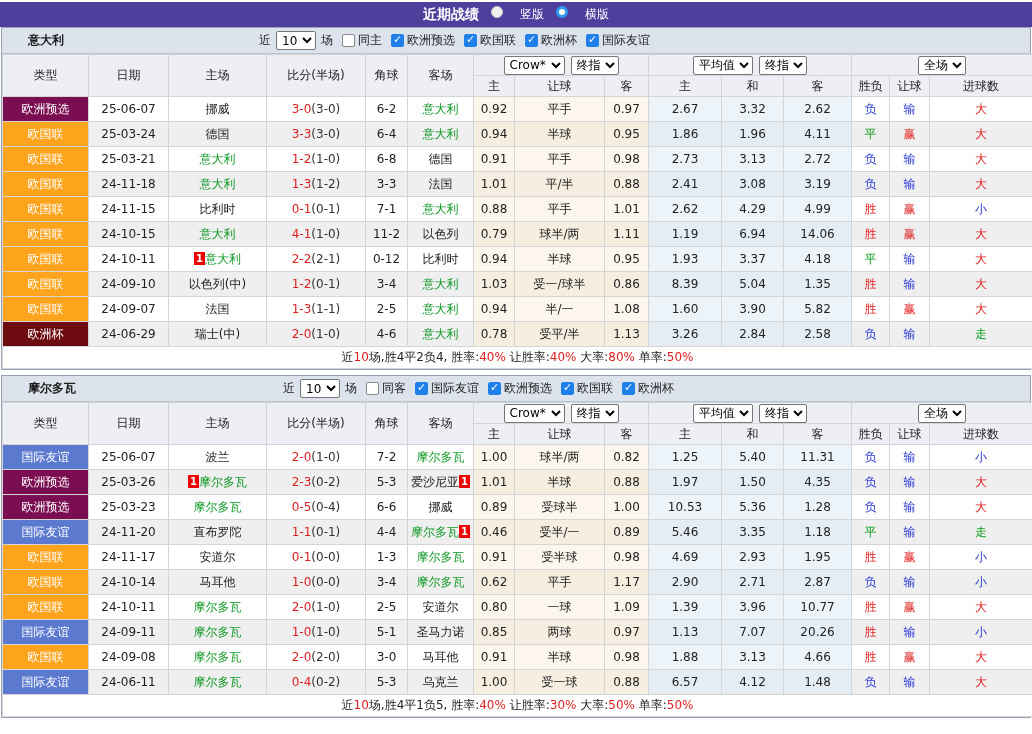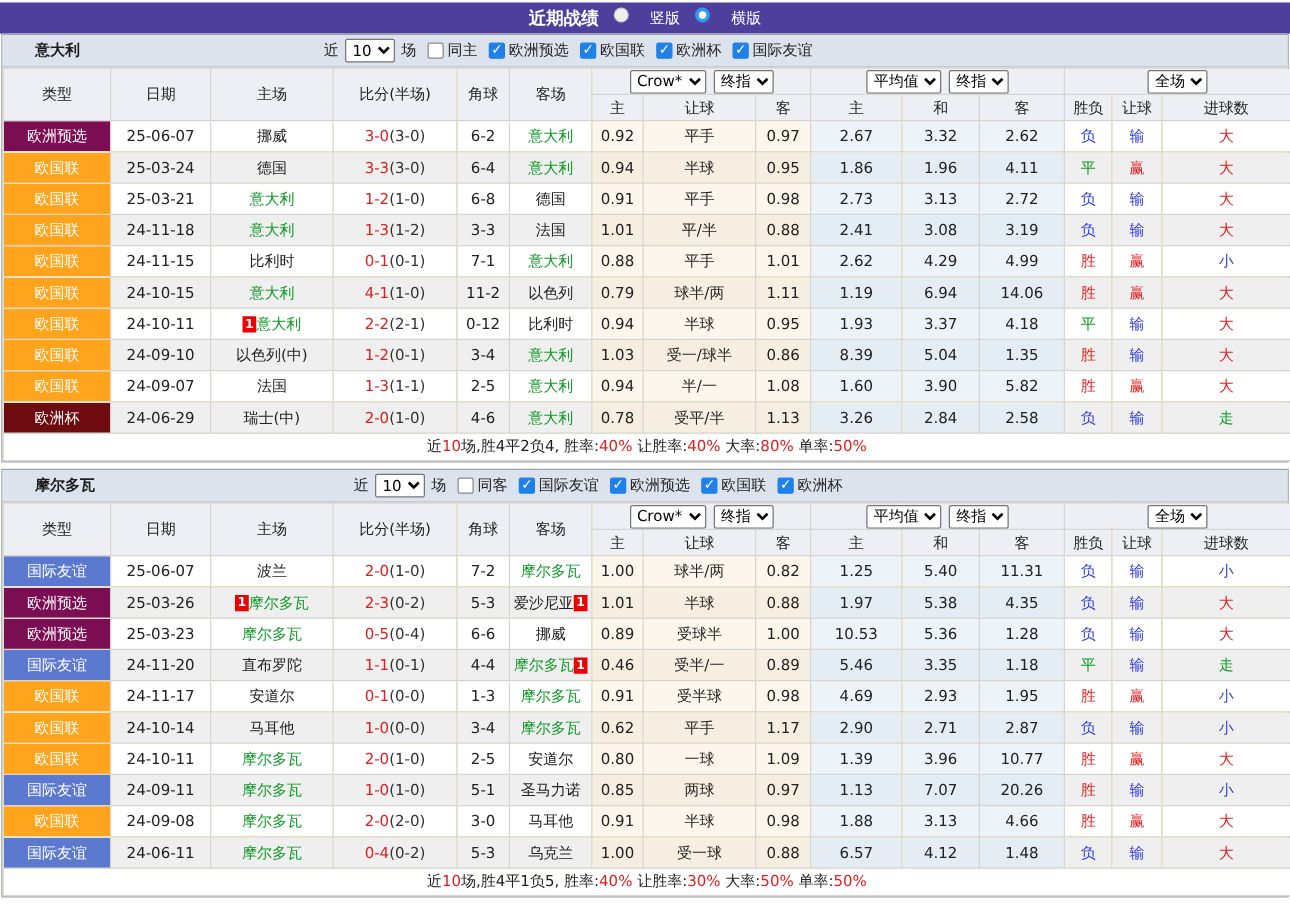--- a/index.html
+++ b/index.html
@@ -399,21 +399,21 @@
             <td class="c-type" style="background: rgb(123, 13, 82);">欧洲预选</td>
             <td class="c-date">25-03-26</td>
             <td class="c-team"><span class="bdg">1</span><span class="hl">摩尔多瓦</span></td>
             <td class="c-score"><span class="sc-f">2-3</span><span class="sc-h">(0-2)</span></td>
             <td class="c-corner">5-3</td>
             <td class="c-team"><span>爱沙尼亚</span><span class="bdg">1</span></td>
             <td class="odds">1.01</td>
             <td class="odds">半球</td>
             <td class="odds">0.88</td>
             <td class="avg">1.97</td>
-            <td class="avg">5.38</td>
+            <td class="avg">1.50</td>
             <td class="avg">4.35</td>
             <td class="oc" style="color: rgb(43, 59, 214);">负</td>
             <td class="oc" style="color: rgb(43, 59, 214);">输</td>
             <td class="oc" style="color: rgb(224, 31, 31);">大</td>
           </tr>
           <tr class="odd">
             <td class="c-type" style="background: rgb(123, 13, 82);">欧洲预选</td>
             <td class="c-date">25-03-23</td>
             <td class="c-team"><span class="hl">摩尔多瓦</span></td>
             <td class="c-score"><span class="sc-f">0-5</span><span class="sc-h">(0-4)</span></td>

